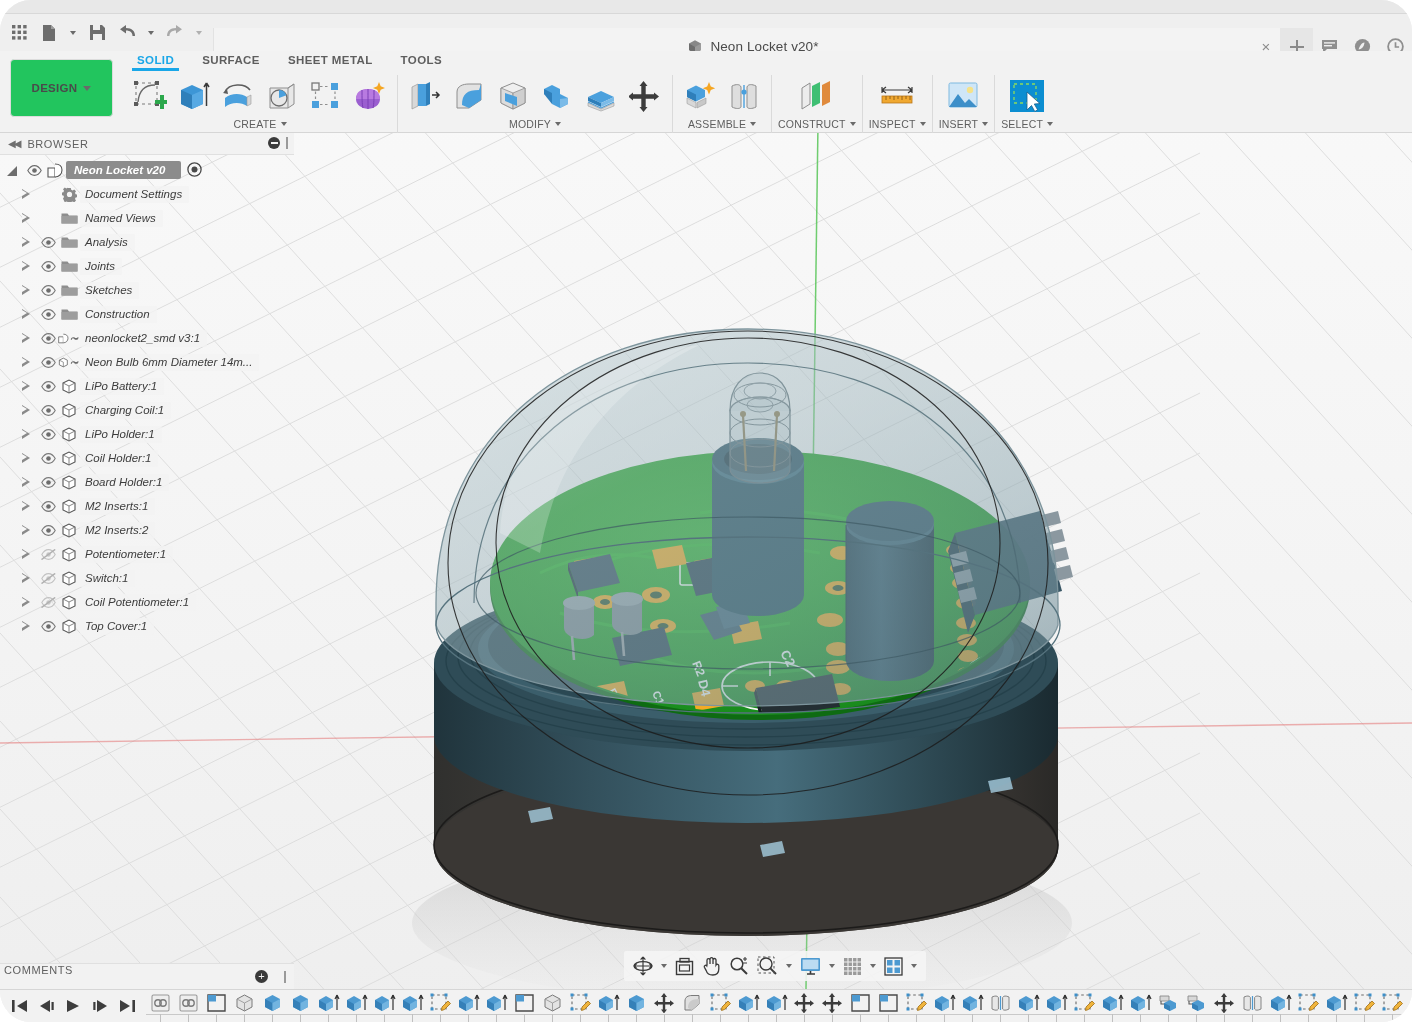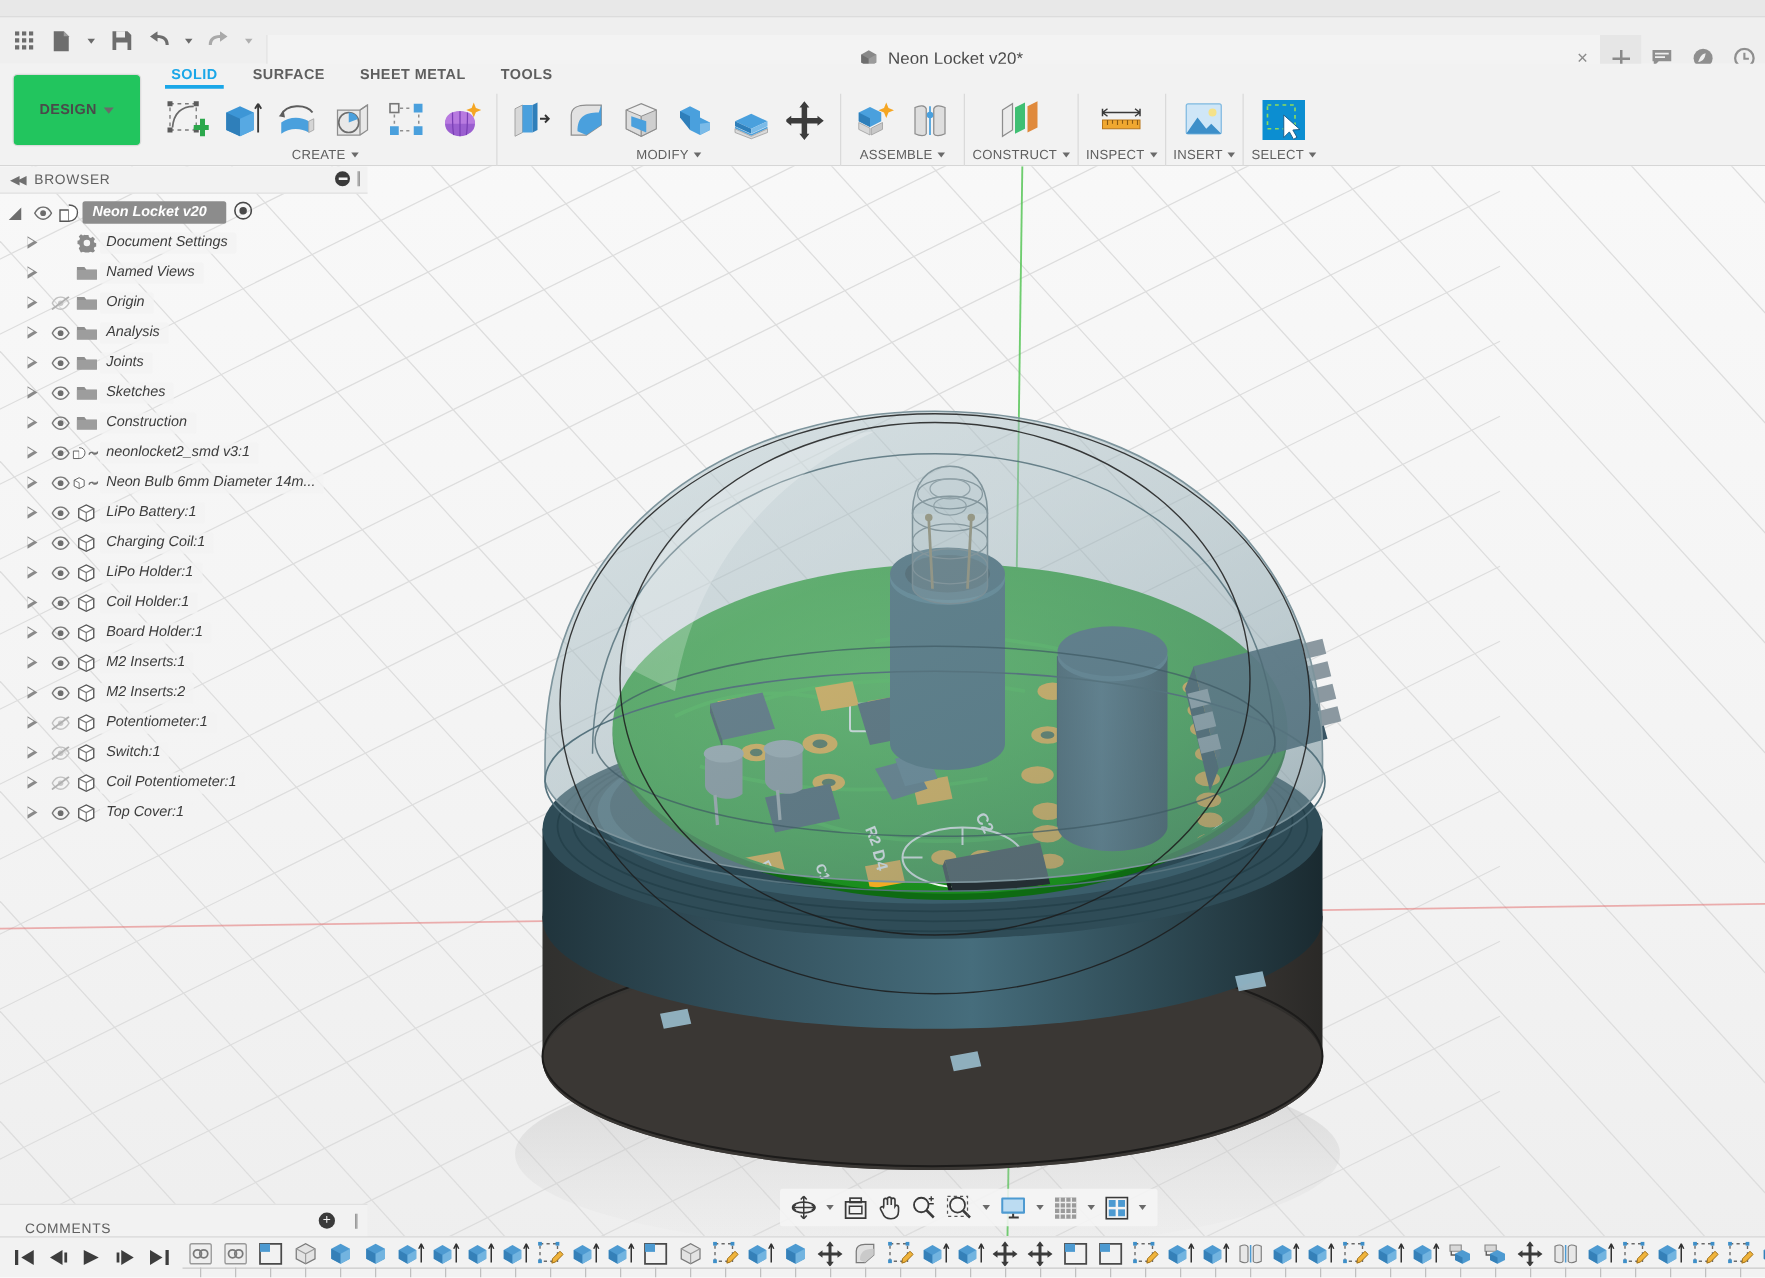--- a/index.html
+++ b/index.html
@@ -3,21 +3,21 @@
 <meta charset="utf-8">
 <style>
   * { box-sizing: border-box; margin: 0; padding: 0; }
   html, body {
     width: 1412px; height: 1022px;
     overflow: hidden;
     font-family: "Liberation Sans", sans-serif;
     background: #fff;
     -webkit-font-smoothing: antialiased;
   }
-  #app { position: relative; width: 1412px; height: 1022px; overflow: hidden; background: #f0f0f0; }
+  #app { position: relative; width: 1412px; height: 1022px; overflow: hidden; background: #f0f0f0; border-radius: 31px; }
 
   
   .appbar {
     position: absolute; top: 0; left: 0; width: 1412px; height: 14px;
     background: #e8e8e8; border-bottom: 1px solid #d8d8d8;
   }
   .titlebar {
     position: absolute; top: 14px; left: 0; width: 1412px; height: 37px;
     background: #efefef;
     display: flex; align-items: center;
@@ -109,21 +109,21 @@
   .eye { width: 20px; display: flex; justify-content: center; }
   .nodeicon { width: 22px; display: flex; justify-content: center; align-items:center; }
   .tlabel { background: rgba(243,243,243,0.82); padding: 2px 7px 3px 5px; border-radius:2px; white-space: nowrap; }
   .trow.root .tlabel { background: #8c8c8c; color: #fff; font-weight: bold; padding: 3px 16px 3px 8px;}
   .trow.hidden .tlabel { color: #3c3c3c; }
   .indent1 { padding-left: 14px; }
 
   .comments {
     position: absolute; left: 0; bottom: 0; width: 294px; height: 26px;
     background: #f2f2f2; border-top: 1px solid #e0e0e0;
-    display: flex; align-items: flex-end; padding-left: 20px; z-index: 21;
+    display: flex; align-items: flex-start; padding-left: 4px; z-index: 21;
   }
   .comments .lbl { font-size: 11px; color: #606060; letter-spacing: .6px; }
   .comments .plus { position:absolute; right: 26px; top: 6px; width:13px;height:13px;border-radius:50%;background:#3a3a3a; color:#f2f2f2; font-size:11px; line-height:12px; text-align:center;}
   .comments .grip { position:absolute; right: 8px; top: 7px;}
 
   
   .navbar {
     position: absolute; left: 624px; bottom: 8px; height: 30px;
     background: rgba(245,245,245,0.88);
     display: flex; align-items: center; gap: 2px; padding: 0 6px;
@@ -931,39 +931,20 @@
             </div>
             <div class="eye"></div>
             <div class="nodeicon">
               <svg width="17" height="13" viewBox="0 0 17 13">
                 <path d="M.5 1.5h6l1.5 2h8.5v8H.5z" fill="#8e8e8e"></path>
                 <path d="M.5 4h16v7.5H.5z" fill="#9d9d9d"></path>
               </svg>
             </div>
             <span class="tlabel">Named Views</span>
           </div>
-          <div class="trow hidden">
-            <div class="tw indent1" style="width:38px">
-              <div class="tri-out"></div>
-            </div>
-            <div class="eye">
-              <svg width="15" height="11" viewBox="0 0 15 11">
-                <path d="M7.5 0.6 C11.5 .6 14.2 5.5 14.2 5.5 C14.2 5.5 11.5 10.4 7.5 10.4 C3.5 10.4 .8 5.5 .8 5.5 C.8 5.5 3.5 .6 7.5 .6Z" fill="none" stroke="#c2c2c2" stroke-width="1.1"></path>
-                <circle cx="7.5" cy="5.5" r="2.2" fill="#c8c8c8"></circle>
-                <path d="M.5 10.6 L14.2 .4" stroke="#b0b0b0" stroke-width="1.4"></path>
-              </svg>
-            </div>
-            <div class="nodeicon">
-              <svg width="17" height="13" viewBox="0 0 17 13">
-                <path d="M.5 1.5h6l1.5 2h8.5v8H.5z" fill="#8e8e8e"></path>
-                <path d="M.5 4h16v7.5H.5z" fill="#9d9d9d"></path>
-              </svg>
-            </div>
-            <span class="tlabel">Origin</span>
-          </div>
           <div class="trow">
             <div class="tw indent1" style="width:38px">
               <div class="tri-out"></div>
             </div>
             <div class="eye">
               <svg width="15" height="11" viewBox="0 0 15 11">
                 <path d="M7.5 0.6 C11.5 .6 14.2 5.5 14.2 5.5 C14.2 5.5 11.5 10.4 7.5 10.4 C3.5 10.4 .8 5.5 .8 5.5 C.8 5.5 3.5 .6 7.5 .6Z" fill="none" stroke="#7a7a7a" stroke-width="1.1"></path>
                 <circle cx="7.5" cy="5.5" r="2.3" fill="#6d6d6d"></circle>
               </svg>
             </div>

